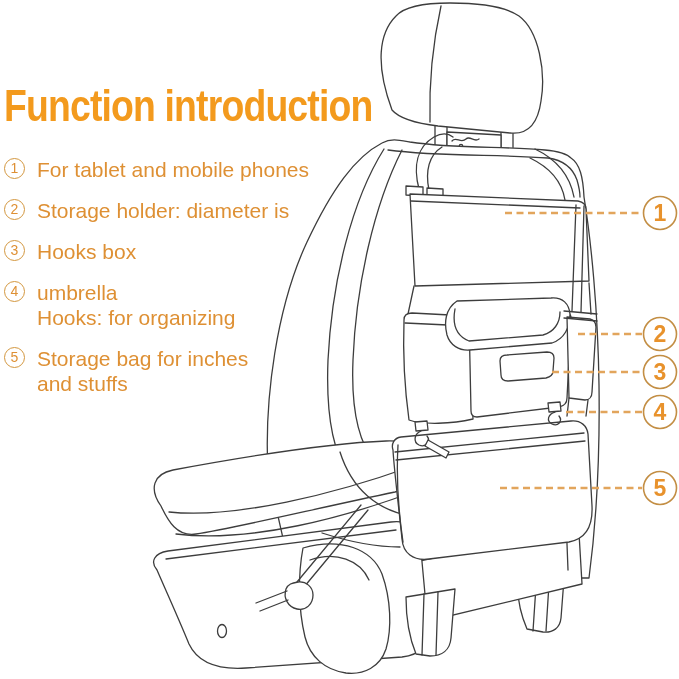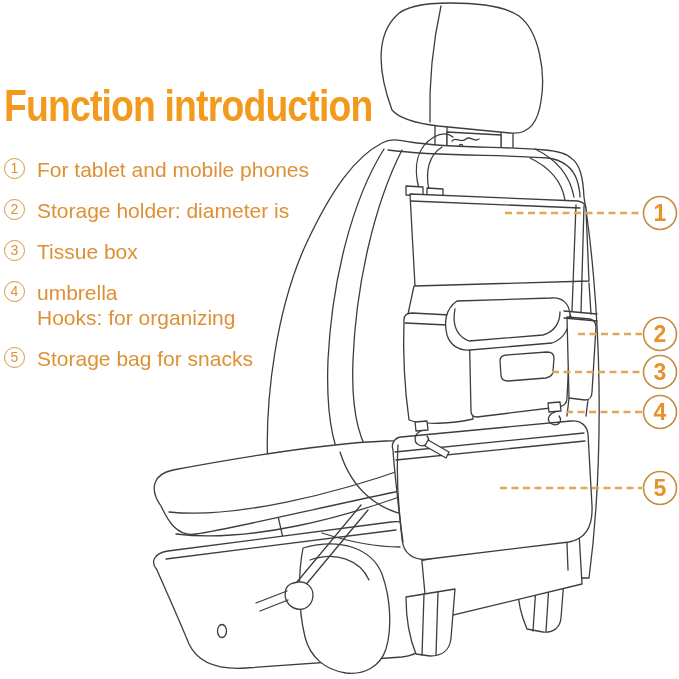--- a/index.html
+++ b/index.html
@@ -218,26 +218,27 @@
     <div class="feat">
       <span class="badge">1</span>
       <div>For tablet and mobile phones</div>
     </div>
     <div class="feat">
       <span class="badge">2</span>
       <div>Storage holder: diameter is</div>
     </div>
     <div class="feat">
       <span class="badge">3</span>
-      <div>Tissue box</div>
+      <div>Hooks box</div>
     </div>
     <div class="feat">
       <span class="badge">4</span>
       <div>umbrella</div>
       <div>Hooks: for organizing</div>
     </div>
     <div class="feat">
       <span class="badge">5</span>
-      <div>Storage bag for snacks</div>
+      <div>Storage bag for inches</div>
+      <div>and stuffs</div>
     </div>
   </div>
 
 </div>
 
 </body></html>

